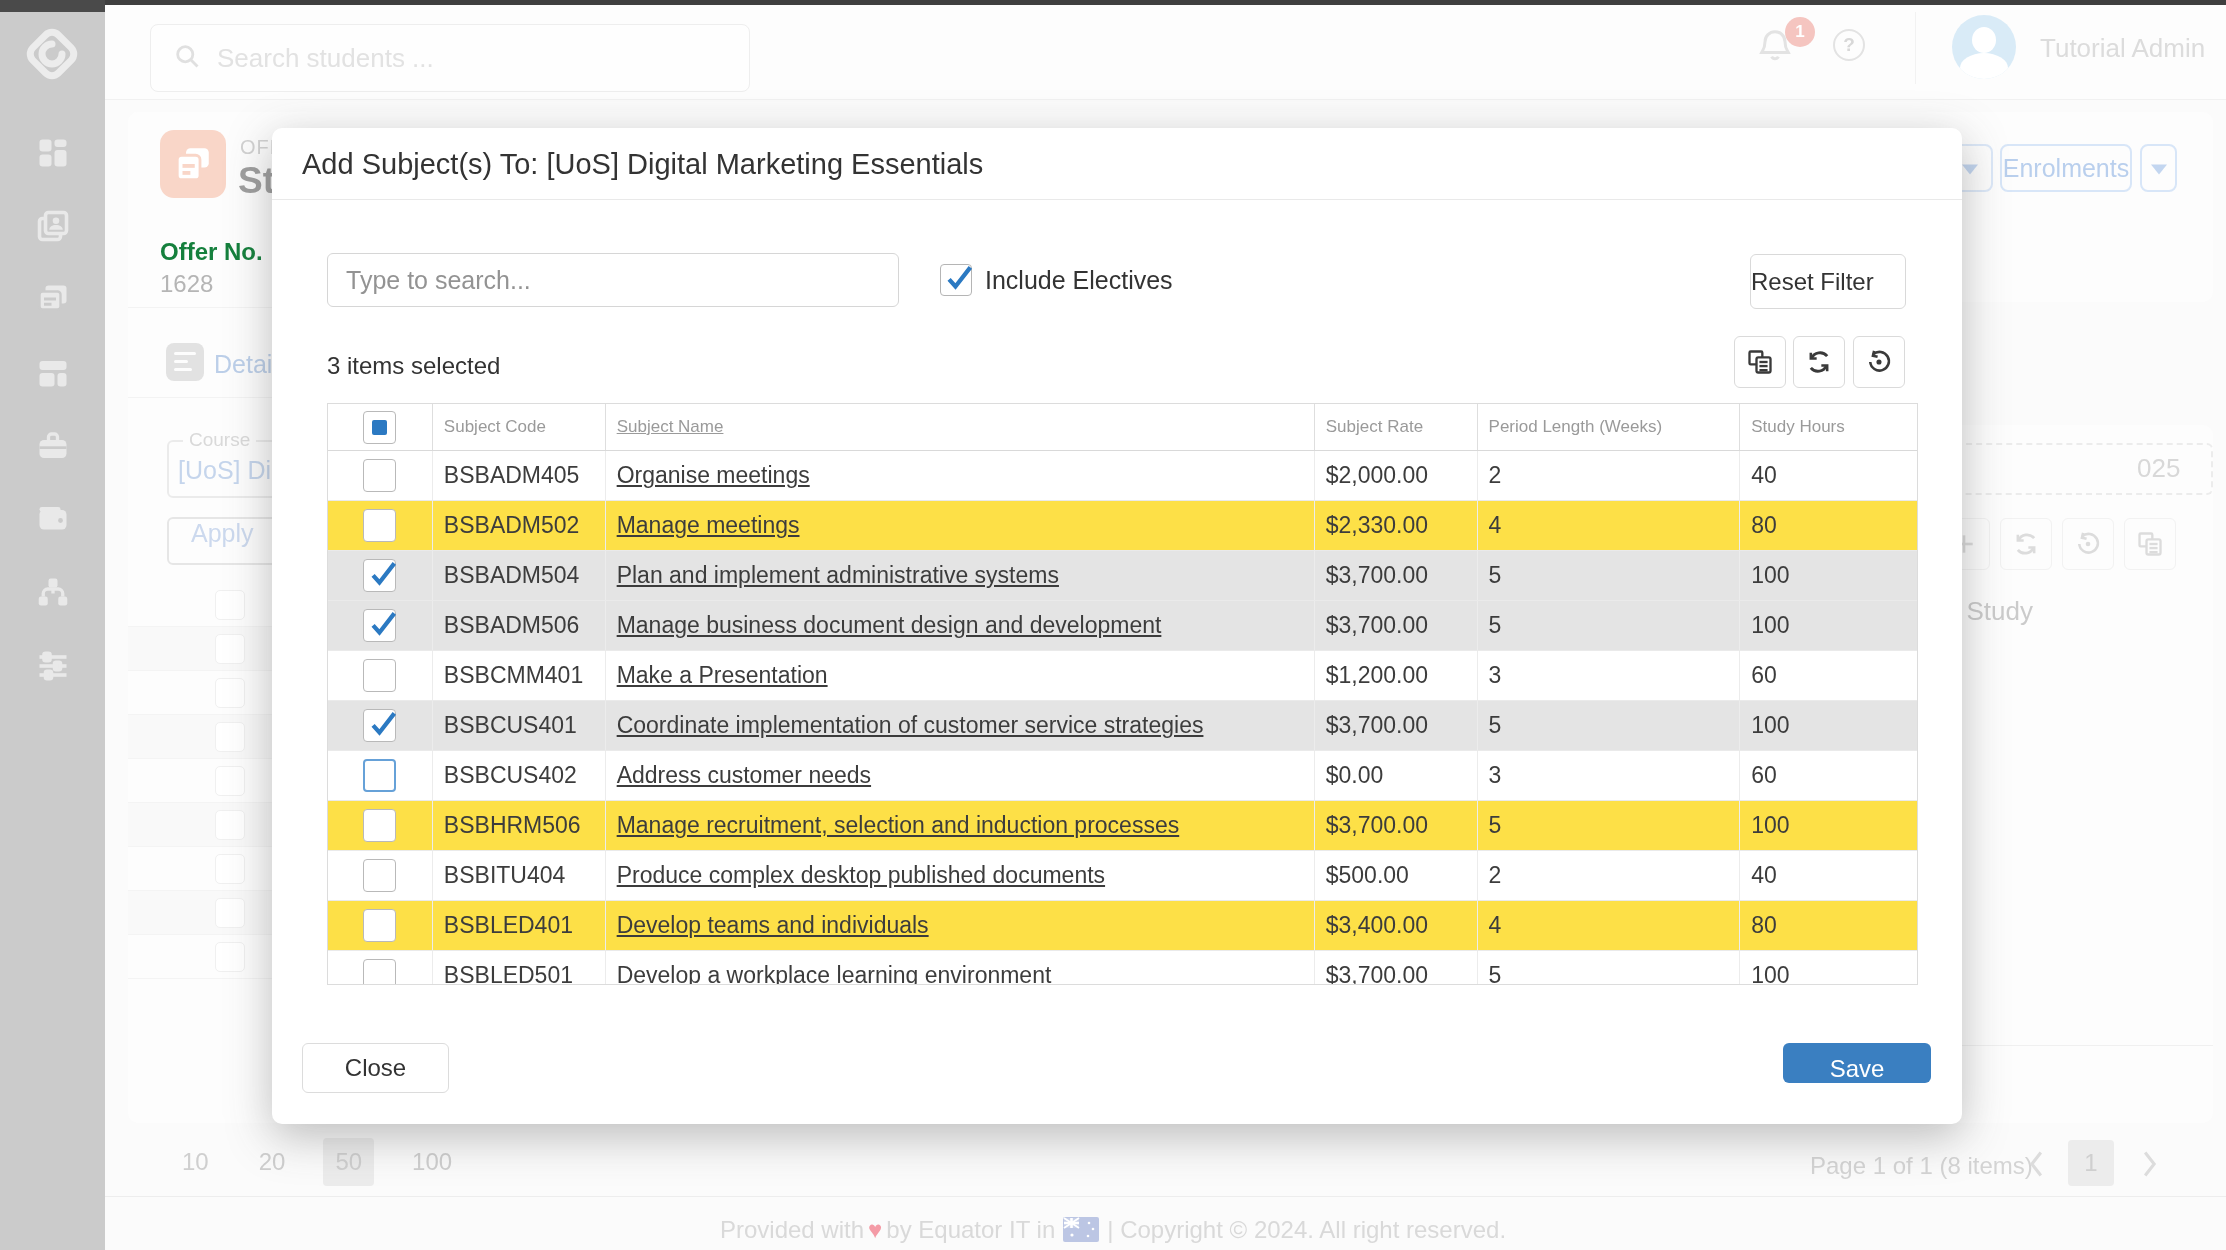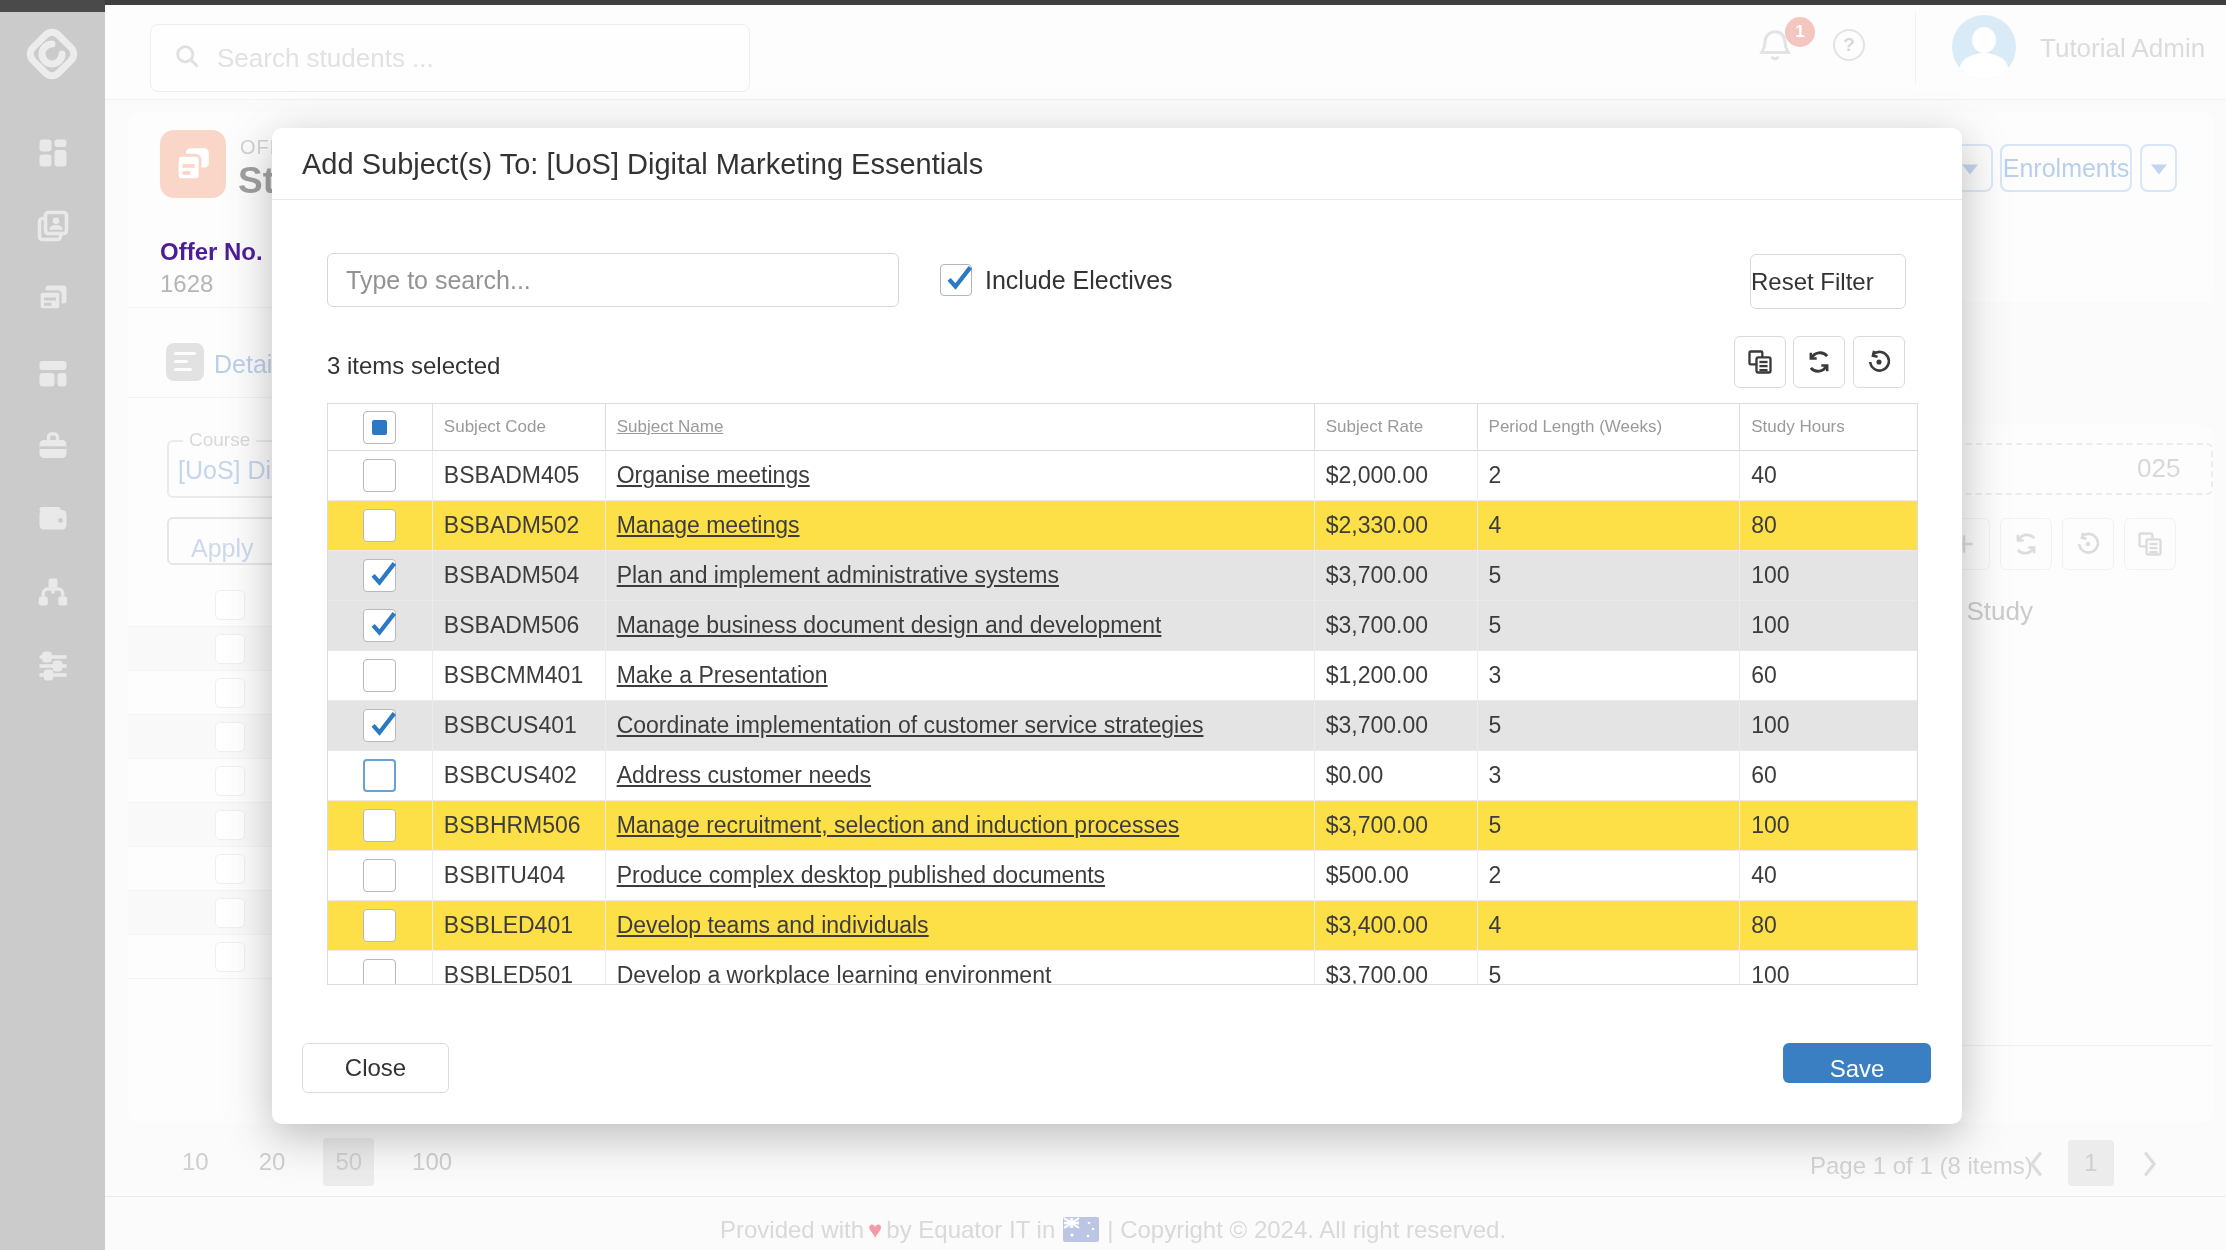--- a/index.html
+++ b/index.html
@@ -31,31 +31,31 @@
   .user-name { position:absolute; left:1935px; top:28px; font-size:26px; color:#dcdcdc; }
 
   
   .card-header { left:128px; top:112px; width:2085px; height:190px; background:#fdfdfd; border-radius:10px; }
   .left-card { left:128px; top:112px; width:700px; height:1011px; background:#fdfdfd; border-radius:10px; }
   .right-card { left:1900px; top:425px; width:313px; height:698px; background:#fdfdfd; border-radius:10px; }
   .offer-icon { left:160px; top:130px; width:66px; height:68px; background:#f9d6c8; border-radius:14px; }
   .offer-icon svg { position:absolute; left:12px; top:13px; }
   .frag-offer { left:240px; top:136px; font-size:20px; letter-spacing:1px; color:#d2d2d2; }
   .frag-title { left:238px; top:160px; font-size:37px; font-weight:bold; color:#9f9f9f; }
-  .offer-no-label { left:160px; top:238px; font-size:24px; font-weight:bold; color:#4c1d95; }
+  .offer-no-label { left:160px; top:238px; font-size:24px; font-weight:bold; color:#15803d; }
   .offer-no-value { left:160px; top:270px; font-size:24px; color:#b5b5b5; }
   .bg-div1 { left:128px; top:307px; width:510px; height:1px; background:#f3f3f3; }
   .bg-div2 { left:128px; top:397px; width:510px; height:1px; background:#f3f3f3; }
   .details-icon { left:166px; top:343px; width:38px; height:38px; background:#e2e2e2; border-radius:8px; }
   .details-icon i { position:absolute; left:8px; width:22px; height:3px; background:#fdfdfd; border-radius:2px; }
   .details-label { left:214px; top:350px; font-size:25px; color:#bccfe9; }
   .course-box { left:167px; top:440px; width:140px; height:58px; border:2px solid #ebebeb; border-radius:6px; }
   .course-label { left:183px; top:429px; font-size:19px; color:#d9d9d9; background:#fdfdfd; padding:0 6px; }
   .course-value { left:178px; top:456px; font-size:25px; color:#c5d5ec; white-space:nowrap; }
-  .apply-btn { left:167px; top:517px; width:170px; height:48px; border:2px solid #e6e6e6; border-radius:6px; color:#ccd9ee; font-size:25px; display:flex; align-items:flex-end; padding-left:22px; background:#fdfdfd; }
+  .apply-btn { left:167px; top:517px; width:170px; height:48px; border:2px solid #e6e6e6; border-radius:6px; color:#ccd9ee; font-size:25px; display:flex; align-items:flex-start; padding-left:22px; background:#fdfdfd; }
   .bg-grid { left:128px; top:583px; width:165px; }
   .bg-grid .bgrow { height:44px; border-bottom:1px solid #f4f4f4; position:relative; }
   .bg-grid .bgrow.alt { background:#f9f9f9; }
   .bg-grid .bgcb { position:absolute; left:87px; top:7px; width:30px; height:30px; background:#ffffff; border:1px solid #f0f0f0; border-radius:5px; }
   .enrol-caret-left { left:1947px; top:144px; width:46px; height:48px; border:2px solid #dce8f8; border-radius:8px; background:#fdfdfd; }
   .enrol-btn { left:2000px; top:144px; width:132px; height:48px; border:2px solid #d8e6f8; border-radius:8px; color:#b9cfed; font-size:25px; display:flex; align-items:center; justify-content:center; background:#fdfdfd; }
   .enrol-caret { left:2140px; top:144px; width:37px; height:48px; border:2px solid #d8e6f8; border-radius:8px; background:#fdfdfd; }
   .caret-glyph { position:absolute; left:50%; top:50%; transform:translate(-50%,-35%); width:0; height:0; border-left:8px solid transparent; border-right:8px solid transparent; border-top:10px solid #c3d6f0; }
   .dashed-field { left:1930px; top:443px; width:283px; height:52px; border:2px dashed #ececec; border-radius:6px; }
   .frag-date { left:2137px; top:453px; font-size:26px; color:#d8d8d8; }

